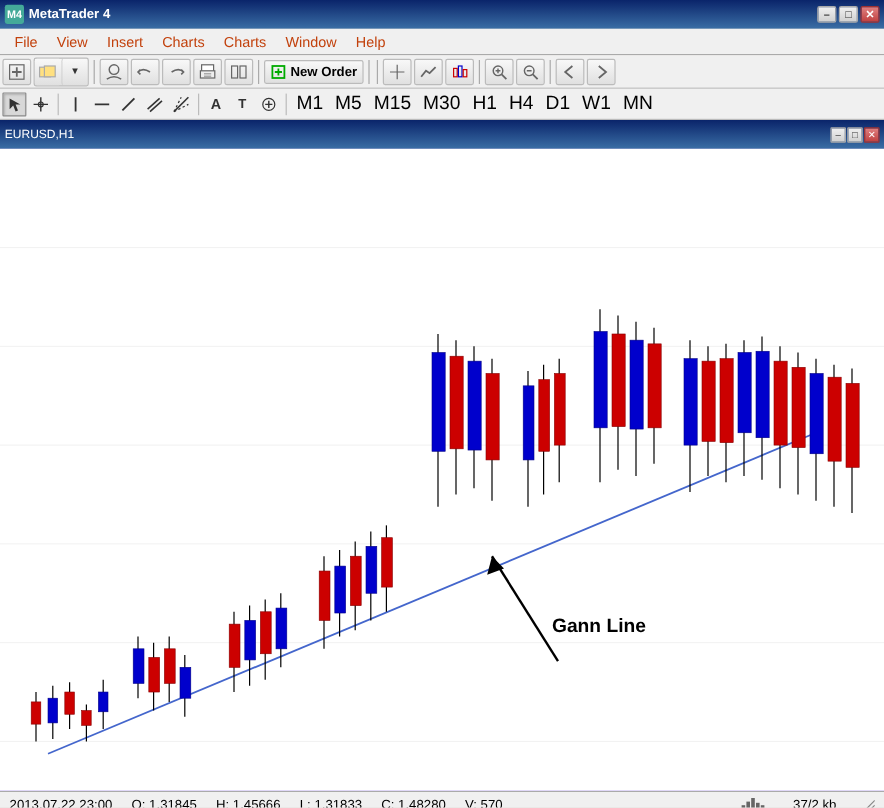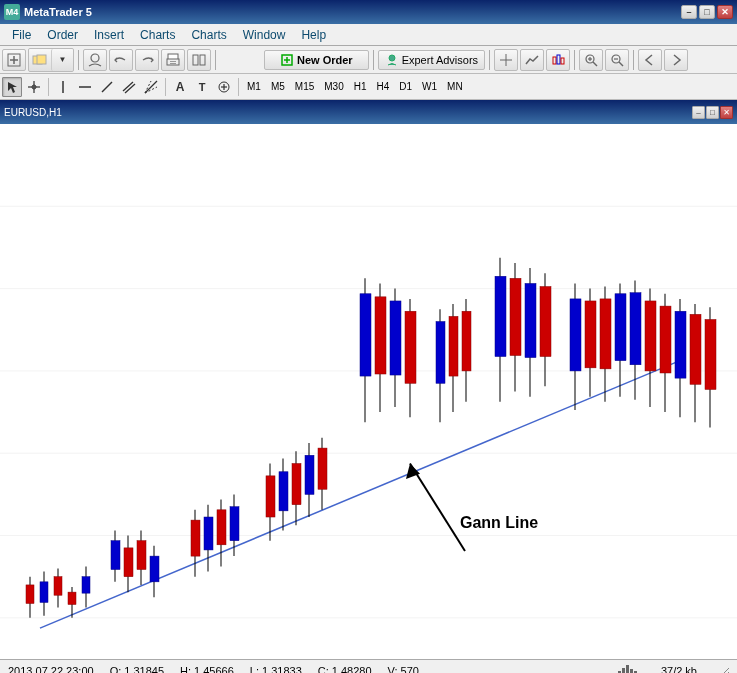--- a/index.html
+++ b/index.html
@@ -33,44 +33,44 @@
       height: 22px;
       display: flex;
       align-items: center;
       border-bottom: 1px solid #aaa;
       padding: 0 4px;
     }
     .menu-item {
       padding: 2px 8px;
       cursor: pointer;
       font-size: 12px;
-      color: #0c4a6e;
+      color: #c2410c;
     }
 
     
     .toolbar {
       background: #f0f0f0;
       height: 28px;
       display: flex;
       align-items: center;
       border-bottom: 1px solid #bbb;
       padding: 0 2px;
       gap: 2px;
     }
     .toolbar-btn {
       height: 22px; min-width: 22px; border: 1px solid #bbb;
       background: linear-gradient(to bottom, #f8f8f8, #e0e0e0);
       display: flex; align-items: center; justify-content: center;
       cursor: pointer; font-size: 10px; color: #333; border-radius: 2px; padding: 0 3px;
     }
     .toolbar-sep { width: 1px; height: 20px; background: #aaa; margin: 0 2px; }
     .toolbar-new-order {
-      display: flex; align-items: center; gap: 3px; padding: 2px 15px;
+      display: flex; align-items: center; gap: 3px; padding: 2px 4px;
       border: 1px solid #bbb; background: linear-gradient(to bottom, #f8f8f8, #e0e0e0);
-      cursor: pointer; border-radius: 2px; font-size: 11px; font-weight: bold; margin-left: 44px;
+      cursor: pointer; border-radius: 2px; font-size: 11px; font-weight: bold;
     }
     .toolbar-expert {
       display: flex; align-items: center; gap: 3px; padding: 2px 6px;
       border: 1px solid #bbb; background: linear-gradient(to bottom, #f8f8f8, #e0e0e0);
       cursor: pointer; border-radius: 2px; font-size: 11px;
     }
 
     
     .toolbar2 {
       background: #f0f0f0;
@@ -84,21 +84,21 @@
     .tool-btn {
       height: 20px; min-width: 20px; border: 1px solid transparent;
       background: transparent;
       display: flex; align-items: center; justify-content: center;
       cursor: pointer; font-size: 11px; color: #333; border-radius: 1px; padding: 0 2px;
     }
     .tool-btn.active { border-color: #888; background: #d8d8d8; box-shadow: inset 1px 1px 2px rgba(0,0,0,0.2); }
     .timeframe-btn {
       height: 20px; min-width: 20px; border: 1px solid transparent;
       background: transparent; display: flex; align-items: center; justify-content: center;
-      cursor: pointer; font-size: 10px; color: #000; border-radius: 1px; padding: 0 3px;
+      cursor: pointer; font-size: 16px; color: #000; border-radius: 1px; padding: 0 3px;
     }
 
     
     .chart-container {
       background: #c4b5fd;
       position: relative;
       overflow: hidden;
     }
 
     
@@ -144,32 +144,32 @@
       border-radius: 1px;
     }
     .inner-btn.close { background: linear-gradient(to bottom, #e08080, #c04040); color: white; border-color: #a03030; }
   </style>
 </head>
 <body>
 
 <div class="title-bar">
   <div class="title-bar-left">
     <div class="title-bar-icon">M4</div>
-    <span>MetaTrader 5</span>
+    <span>MetaTrader 4</span>
   </div>
   <div class="title-bar-controls">
     <div class="title-btn">–</div>
     <div class="title-btn">□</div>
     <div class="title-btn close">✕</div>
   </div>
 </div>
 
 <div class="menu-bar">
   <div class="menu-item">File</div>
-  <div class="menu-item">Order</div>
+  <div class="menu-item">View</div>
   <div class="menu-item">Insert</div>
   <div class="menu-item">Charts</div>
   <div class="menu-item">Charts</div>
   <div class="menu-item">Window</div>
   <div class="menu-item">Help</div>
 </div>
 
 <div class="toolbar">
 
   <div class="toolbar-btn">
@@ -225,27 +225,20 @@
   <div class="toolbar-new-order">
     <svg width="14" height="14" viewBox="0 0 14 14">
         <rect x="2" y="2" width="10" height="10" fill="none" stroke="#00aa00" stroke-width="1.5"></rect>
         <line x1="7" y1="4" x2="7" y2="10" stroke="#00aa00" stroke-width="1.5"></line>
         <line x1="4" y1="7" x2="10" y2="7" stroke="#00aa00" stroke-width="1.5"></line>
       </svg>
     <span>New Order</span>
   </div>
   <div class="toolbar-sep"></div>
 
-  <div class="toolbar-expert">
-    <svg width="14" height="14" viewBox="0 0 14 14">
-        <circle cx="7" cy="5" r="3" fill="#4a8" stroke="#2a6" stroke-width="1"></circle>
-        <path d="M3 12 Q7 9 11 12" fill="#4a8" stroke="#2a6" stroke-width="1"></path>
-      </svg>
-    <span>Expert Advisors</span>
-  </div>
   <div class="toolbar-sep"></div>
 
   <div class="toolbar-btn">
     <svg width="16" height="16" viewBox="0 0 16 16">
         <line x1="2" y1="8" x2="14" y2="8" stroke="#666" stroke-width="1"></line>
         <line x1="8" y1="2" x2="8" y2="14" stroke="#666" stroke-width="1"></line>
       </svg>
   </div>
   <div class="toolbar-btn">
     <svg width="16" height="16" viewBox="0 0 16 16">

